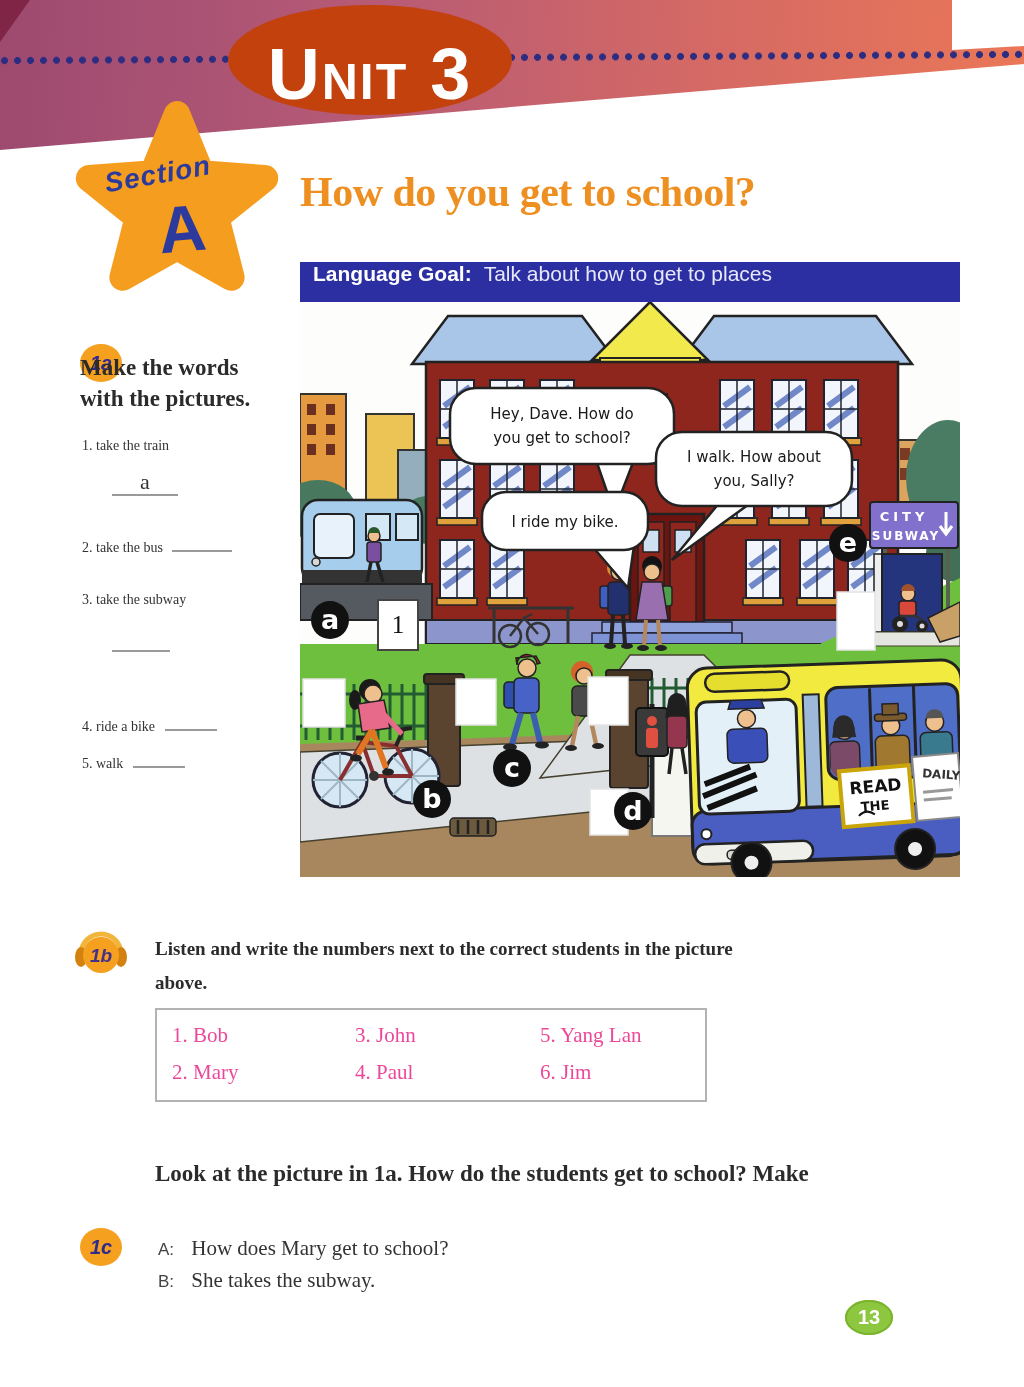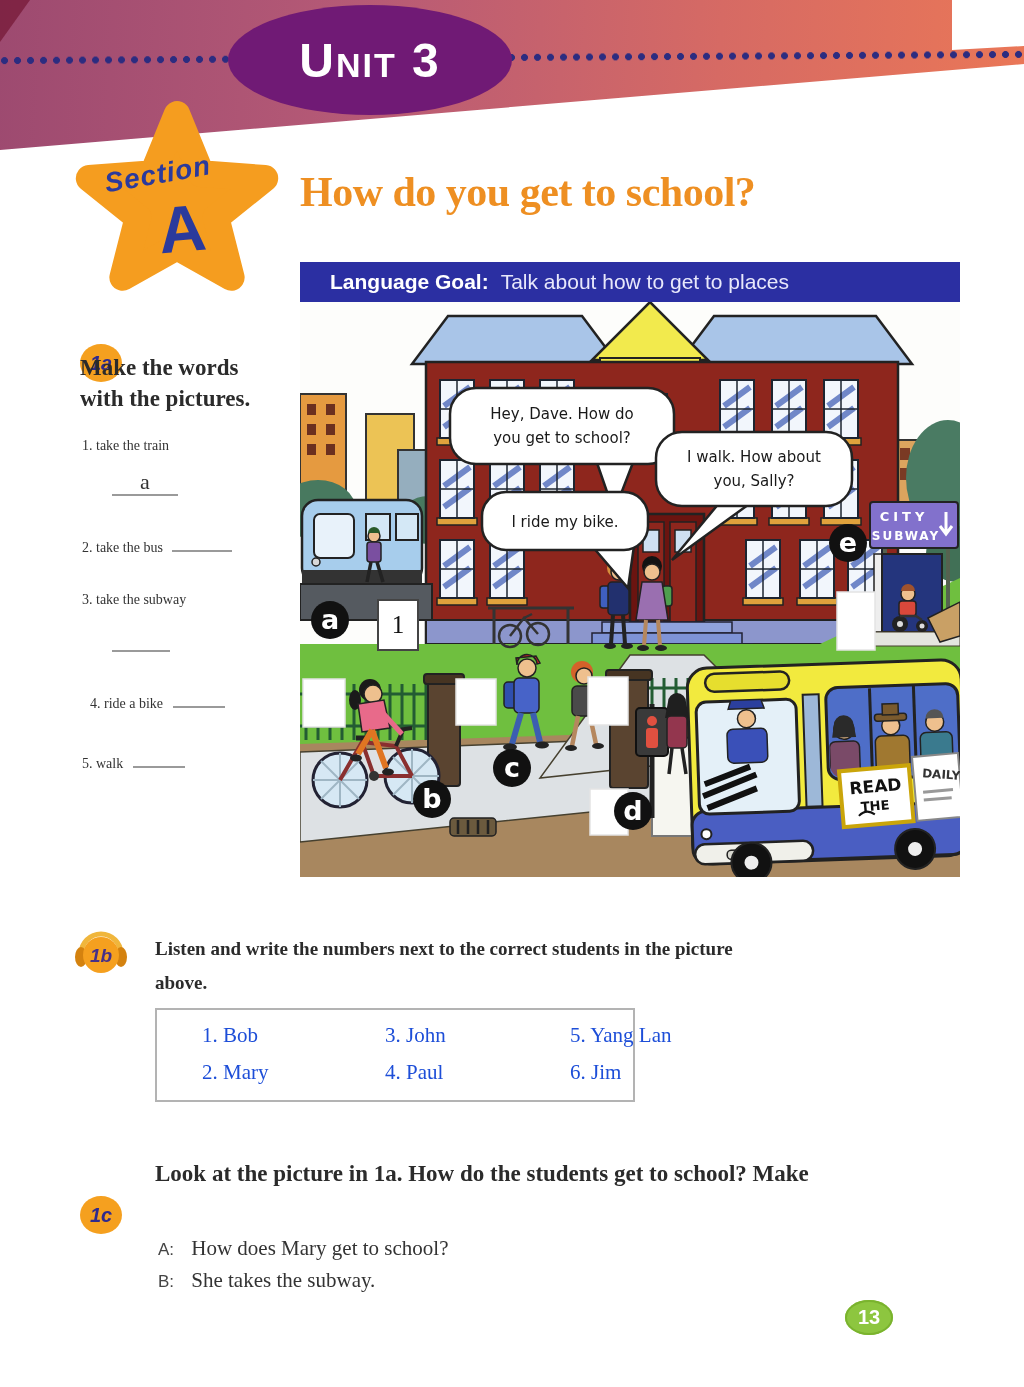--- a/index.html
+++ b/index.html
@@ -8,31 +8,31 @@
 
   
   .banner{position:absolute;left:0;top:0;width:1024px;height:152px;
           background:linear-gradient(93deg,#9d4a70 0%,#b65a76 35%,#d66a64 70%,#ea7757 100%);
           clip-path:polygon(0 0,952px 0,952px 50px,1024px 46px,1024px 64px,0 150px);}
   .banner-corner{position:absolute;left:0;top:0;width:30px;height:42px;background:#7a1f3d;
           clip-path:polygon(0 0,100% 0,0 100%);opacity:.85;}
   .dots{position:absolute;left:0;top:53px;width:1024px;height:9px;transform:rotate(-0.35deg);
         background-image:radial-gradient(circle at 4.5px 4.5px,#2c2c80 3.1px,rgba(0,0,0,0) 3.8px);
         background-size:13px 9px;background-repeat:repeat-x;}
-  .unit-ellipse{position:absolute;left:228px;top:5px;width:284px;height:110px;background:#701a75;
-        border-radius:50%;display:flex;align-items:center;justify-content:center;color:#fff;
-        font-family:"Liberation Sans",sans-serif;font-weight:bold;font-size:48px;
+  .unit-ellipse{position:absolute;left:228px;top:5px;width:284px;height:110px;background:#c2410c;
+        border-radius:50%;display:flex;align-items:flex-end;justify-content:center;color:#fff;
+        font-family:"Liberation Sans",sans-serif;font-weight:bold;font-size:72px;
         font-variant:small-caps;letter-spacing:2px;}
   .section-star{position:absolute;left:72px;top:96px;width:210px;height:195px;}
 
   .page-title{position:absolute;left:300px;top:168px;width:620px;color:#ee8f22;
         font-size:42px;font-weight:bold;letter-spacing:-0.5px;}
 
   .goal-bar{position:absolute;left:300px;top:262px;width:660px;height:40px;background:#2b2fa2;
-        display:flex;align-items:center;box-sizing:border-box;padding-left:30px;
+        display:flex;box-sizing:border-box;padding-left:13px;
         font-family:"Liberation Sans",sans-serif;font-size:21px;}
   .goal-bar .lbl{color:#ffffff;font-weight:bold;margin-right:12px;}
   .goal-bar .txt{color:#e8e8fb;}
 
   .scene{position:absolute;left:300px;top:302px;width:660px;height:575px;overflow:hidden;}
 
   
   .bub{font:15px "DejaVu Sans",sans-serif;fill:#191919;text-anchor:middle;}
   .lab{font:bold 27px "DejaVu Sans",sans-serif;fill:#ffffff;text-anchor:middle;}
   .numbox{font:25px "Liberation Serif",serif;fill:#111;text-anchor:middle;}
@@ -42,39 +42,39 @@
   .postert2{font:bold 13px "DejaVu Sans",sans-serif;fill:#111;text-anchor:middle;}
   .postert3{font:bold 12px "DejaVu Sans",sans-serif;fill:#333;text-anchor:middle;}
   .start{font:bold italic 27px "Liberation Sans",sans-serif;fill:#2b3a9c;letter-spacing:1px;}
   .starA{font:bold 64px "Liberation Sans",sans-serif;fill:#2b3a9c;}
 
   
   .act-badge{position:absolute;width:42px;height:38px;background:#f5a01f;border-radius:50%;
         display:flex;align-items:center;justify-content:center;color:#2f2a8e;
         font-family:"Liberation Sans",sans-serif;font-weight:bold;font-style:italic;font-size:20px;margin-top:44px;}
   .badge-1a{left:80px;top:300px;}
-  .badge-1c{left:80px;top:1152px;}
+  .badge-1c{left:80px;top:1184px;}
   .badge-1b-wrap{position:absolute;left:72px;top:924px;width:58px;height:54px;}
 
   
   .instr{font-weight:bold;color:#2b2b2b;}
   .instr-1a{position:absolute;left:80px;top:352px;font-size:23px;line-height:31px;}
   .row-1a{position:absolute;left:82px;font-size:14px;color:#333;white-space:nowrap;}
   .blank{display:inline-block;width:60px;border-bottom:2px solid #9a9a9a;height:18px;
          vertical-align:baseline;margin-left:6px;}
   .answer-under{position:absolute;left:112px;width:66px;text-align:center;font-size:22px;color:#333;
          border-bottom:2px solid #9a9a9a;line-height:24px;}
   .blank-under{position:absolute;left:112px;width:58px;border-bottom:2px solid #9a9a9a;height:20px;}
 
   
   .instr-1b{position:absolute;left:155px;top:932px;width:830px;font-size:19px;line-height:34px;}
-  .names-box{position:absolute;left:155px;top:1008px;width:480px;height:94px;
-        border:2px solid #b3b3b3;box-sizing:border-box;padding:13px 0 0 45px;
+  .names-box{position:absolute;left:155px;top:1008px;width:552px;height:94px;
+        border:2px solid #b3b3b3;box-sizing:border-box;padding:13px 0 0 15px;
         display:grid;grid-template-columns:183px 185px 140px;grid-template-rows:37px 37px;
-        grid-auto-flow:column;font-size:21px;color:#1d4ed8;}
+        grid-auto-flow:column;font-size:21px;color:#ec4899;}
 
   
   .instr-1c{position:absolute;left:155px;top:1156px;width:780px;font-size:23px;line-height:35px;}
   .dialog{position:absolute;left:158px;top:1233px;font-size:21px;color:#333;line-height:30px;}
   .dialog .spk{font-family:"Liberation Sans",sans-serif;font-size:17px;color:#444;
         display:inline-block;width:28px;}
 
   .page-num{position:absolute;left:845px;top:1300px;width:48px;height:35px;background:#8dc63f;
         border-radius:50%;display:flex;align-items:center;justify-content:center;color:#fff;
         font-family:"Liberation Sans",sans-serif;font-weight:bold;font-size:20px;
@@ -440,21 +440,21 @@
     <span>take the bus</span>
     <span class="blank"></span>
   </div>
 
   <div class="row-1a" style="top:592px;">
     <span>3.</span>
     <span>take the subway</span>
   </div>
   <div class="blank-under" style="top:630px;"></div>
 
-  <div class="row-1a" style="top:688px;margin-left:8px;">
+  <div class="row-1a" style="top:711px;">
     <span>4.</span>
     <span>ride a bike</span>
     <span class="blank" style="width:52px;"></span>
   </div>
 
   <div class="row-1a" style="top:748px;">
     <span>5.</span>
     <span>walk</span>
     <span class="blank" style="width:52px;"></span>
   </div>

